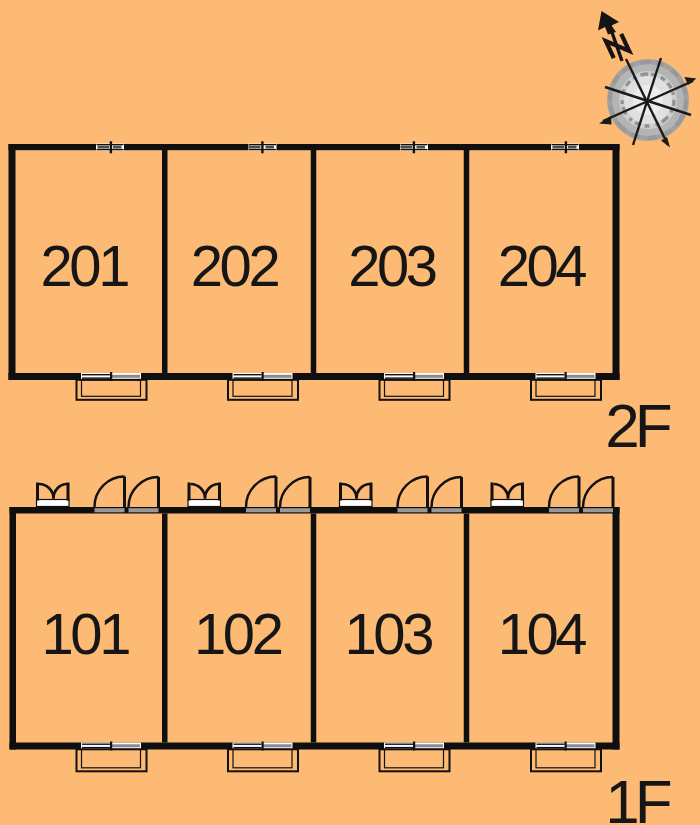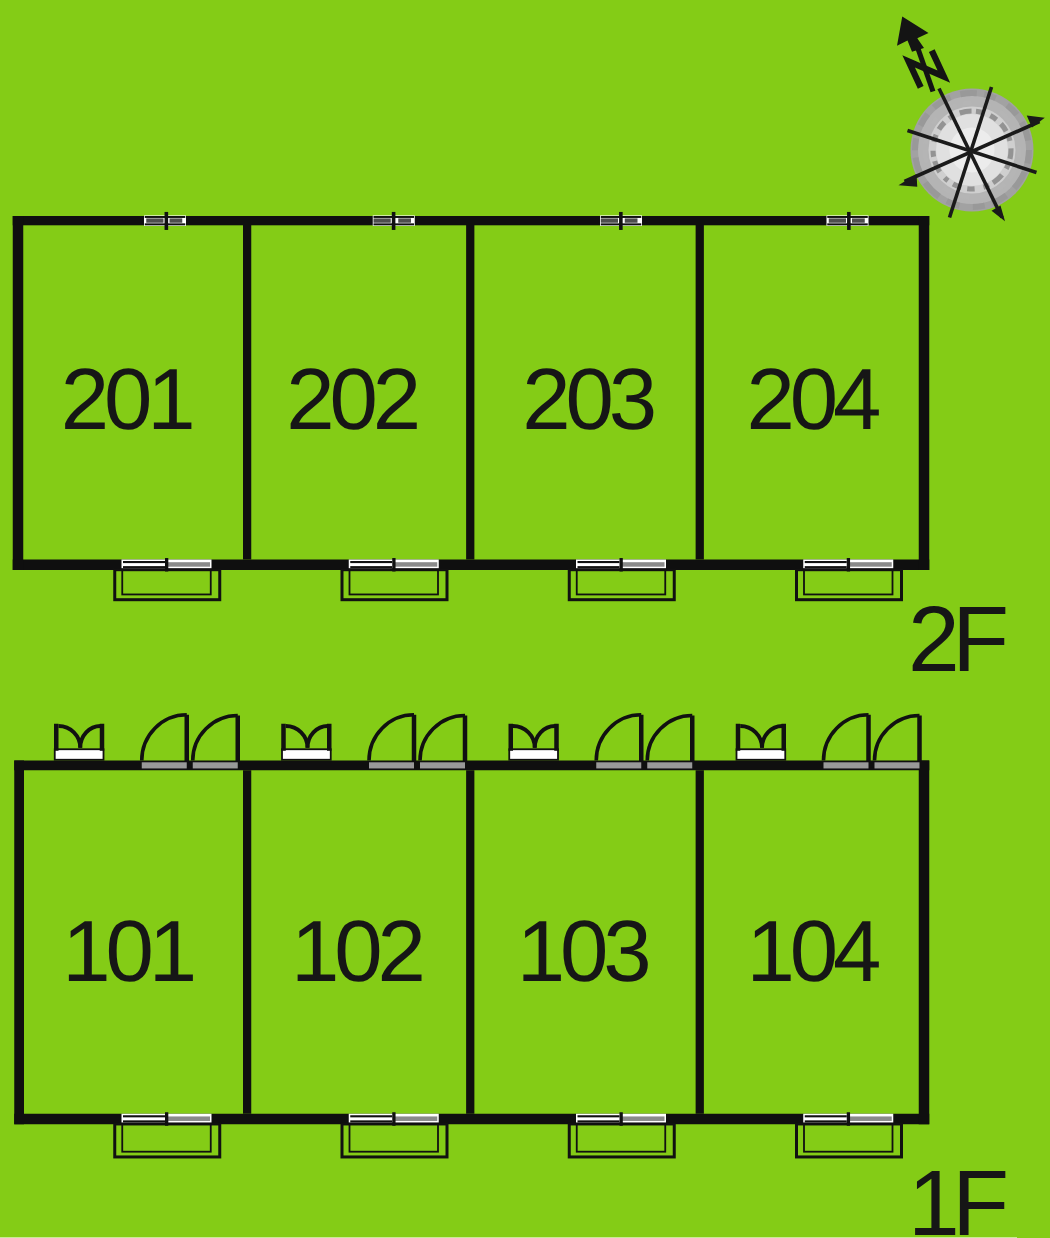--- a/index.html
+++ b/index.html
@@ -1,16 +1,16 @@
 <!DOCTYPE html>
 <html><head>
 <meta charset="utf-8">
 <style>
   html,body{margin:0;padding:0;background:#ffffff;}
-  #page{position:relative;width:700px;height:825px;background:#84cc16;overflow:hidden;
+  #page{position:relative;width:700px;height:825px;background:#fdba74;overflow:hidden;
         font-family:"Liberation Sans", sans-serif;text-align:right;}
   svg{position:absolute;top:0;left:0;}
   text{font-family:"Liberation Sans", sans-serif;fill:#161616;}
 </style>
 </head>
 <body>
 <div id="page">
 <svg width="700" height="825" viewBox="0 0 700 825">
 
 <g>

